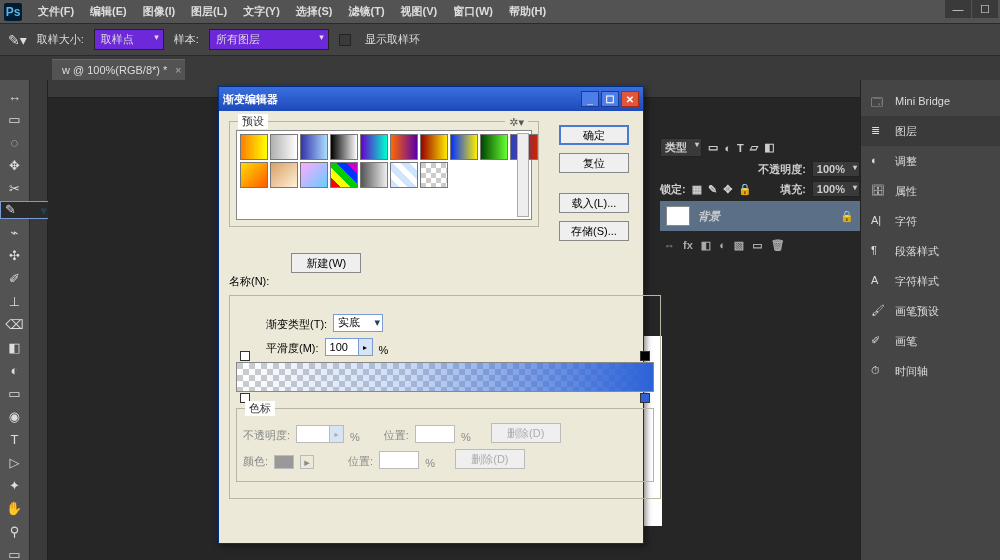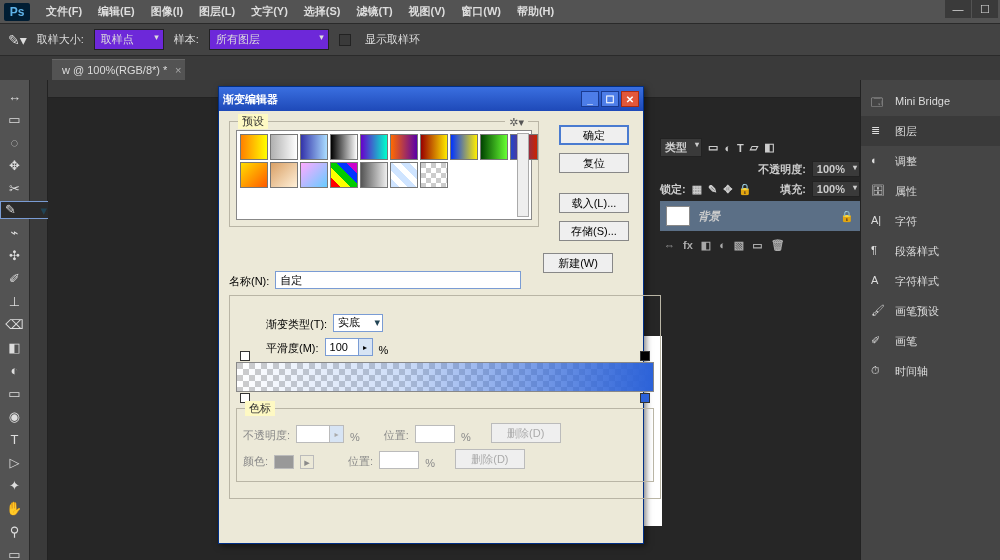--- a/index.html
+++ b/index.html
@@ -1,18 +1,18 @@
 <!DOCTYPE html>
 <html><head>
 <meta charset="utf-8">
 <style>
 * { margin:0; padding:0; box-sizing:border-box; font-family:"Microsoft YaHei","SimSun",sans-serif; font-size:11px; }
 body { background:#535353; width:1000px; height:560px; overflow:hidden; position:relative; color:#ccc; }
 .menubar { background:#535353; height:24px; display:flex; align-items:center; padding:0 4px; border-bottom:1px solid #2a2a2a;}
-.ps-logo { width:26px; height:18px; background:#001d33; color:#5fb3e8; font-weight:bold; font-size:12px; display:flex; align-items:center; justify-content:center; border-radius:2px; margin-right:8px;}
+.ps-logo { width:18px; height:18px; background:#001d33; color:#5fb3e8; font-weight:bold; font-size:12px; display:flex; align-items:center; justify-content:center; border-radius:2px; margin-right:8px;}
 .menu-item { padding:0 8px; color:#ddd; cursor:pointer;font-weight:bold; }
 .winbtns { position:absolute; right:2px; top:0; display:flex; }
 .winbtn { width:26px; height:18px; background:#3a3a3a; color:#ddd; display:flex; align-items:center; justify-content:center; margin-left:1px; cursor:pointer;}
 .optbar { height:32px; background:#434343; border-bottom:1px solid #2a2a2a; display:flex; align-items:center; padding:0 8px; gap:10px;}
 .optbar label{color:#ddd;}
 .dd { background:#6d28d9; border:1px solid #222; color:#ddd; padding:2px 18px 2px 6px; position:relative; min-width:70px; display:inline-block;}
 .dd::after{content:"▾"; position:absolute; right:4px; top:2px; font-size:9px;}
 .cbx { width:12px; height:12px; background:#3a3a3a; border:1px solid #222; display:inline-block; vertical-align:middle; margin-right:4px;}
 .tabbar { height:24px; background:#3a3a3a; display:flex; align-items:flex-end; padding-left:52px;}
 .doctab { background:#535353; color:#ddd; padding:4px 18px 4px 10px; font-size:11px; border-top:1px solid #666; position:relative;}
@@ -39,21 +39,21 @@
 .iconrow{display:flex;gap:8px;margin-top:8px;color:#aaa;font-size:11px;padding-left:4px;}
 .big-white{position:absolute;left:542px;top:336px;width:120px;height:190px;background:#fff;}
 
 .dlg{position:absolute;left:218px;top:86px;width:426px;height:458px;background:#ece9d8;border:1px solid #002f87;box-shadow:2px 2px 6px rgba(0,0,0,.5);}
 .dlg-tb{height:24px;background:linear-gradient(#3a6fe0,#1e49b8);display:flex;align-items:center;padding:0 4px;color:#fff;font-weight:bold;}
 .dlg-tb-btns{margin-left:auto;display:flex;gap:2px;}
 .tb-btn{width:18px;height:16px;background:#4d7de8;border:1px solid #1a3a90;color:#fff;font-size:10px;display:flex;align-items:center;justify-content:center;cursor:pointer;}
 .tb-btn.close{background:#e2573a;border-color:#a82b12;}
 .dlg-body{position:relative;padding:10px;color:#000;}
 .fieldset{border:1px solid #b9b5a5;padding:8px 6px 6px;position:relative;margin-bottom:10px;}
-.legend{position:absolute;top:-8px;left:8px;background:#fef9c3;padding:0 4px;color:#333;text-align:right;}
+.legend{position:absolute;top:-8px;left:8px;background:#ffffff;padding:0 4px;color:#333;text-align:right;}
 .gear{position:absolute;top:-6px;right:10px;background:#ece9d8;padding:0 4px;color:#555;cursor:pointer;}
 .preset-box{background:#fff;border:1px solid #888;height:90px;padding:3px;position:relative;}
 .preset-grid{display:grid;grid-template-columns:repeat(10,28px);grid-auto-rows:26px;gap:2px;}
 .sw{border:1px solid #777;cursor:pointer;}
 .scrollb{position:absolute;right:2px;top:2px;bottom:2px;width:12px;background:#eee;border:1px solid #aaa;}
 .dlg-btn{width:70px;height:20px;background:#efefef;border:1px solid #888;color:#000;display:flex;align-items:center;justify-content:center;cursor:pointer;margin-bottom:8px;}
 .btn-col{position:absolute;right:14px;top:14px;}
 .row{display:flex;align-items:flex-end;gap:6px;margin:6px 0;}
 .txt{background:#fff;border:1px solid #7a9cd4;height:18px;padding:0 4px;color:#000;}
 .sel{background:#fff;border:1px solid #7a9cd4;height:18px;padding:0 14px 0 4px;position:relative;min-width:50px;display:inline-block;}
@@ -263,21 +263,20 @@
             <div class="sw" style="background: linear-gradient(90deg, rgb(85, 85, 85), rgb(238, 238, 238));"></div>
             <div class="sw" style="background: repeating-linear-gradient(45deg, rgb(207, 228, 255) 0px, rgb(207, 228, 255) 6px, rgb(255, 255, 255) 6px, rgb(255, 255, 255) 12px);"></div>
             <div class="sw" style="background: repeating-conic-gradient(rgb(255, 255, 255) 0deg, rgb(255, 255, 255) 25%, rgb(204, 204, 204) 0deg, rgb(204, 204, 204) 50%) 0% 0% / 10px 10px;"></div>
           </div>
         <div class="scrollb"></div>
       </div>
     </div>
 
     <div class="row" style="width:400px;">
       <span>名称(N):</span>
-      <input class="txt" style="flex: 1 1 0%;" value="自定">
       <div class="dlg-btn" style="margin:16px">新建(W)</div>
     </div>
 
     <div class="fieldset" style="width:432px;padding-top:12px;">
       <div class="row" style="margin-left:30px;">
         <span>渐变类型(T):</span>
         <span class="sel">实底</span>
       </div>
       <div class="row" style="margin-left:30px;">
         <span>平滑度(M):</span>

